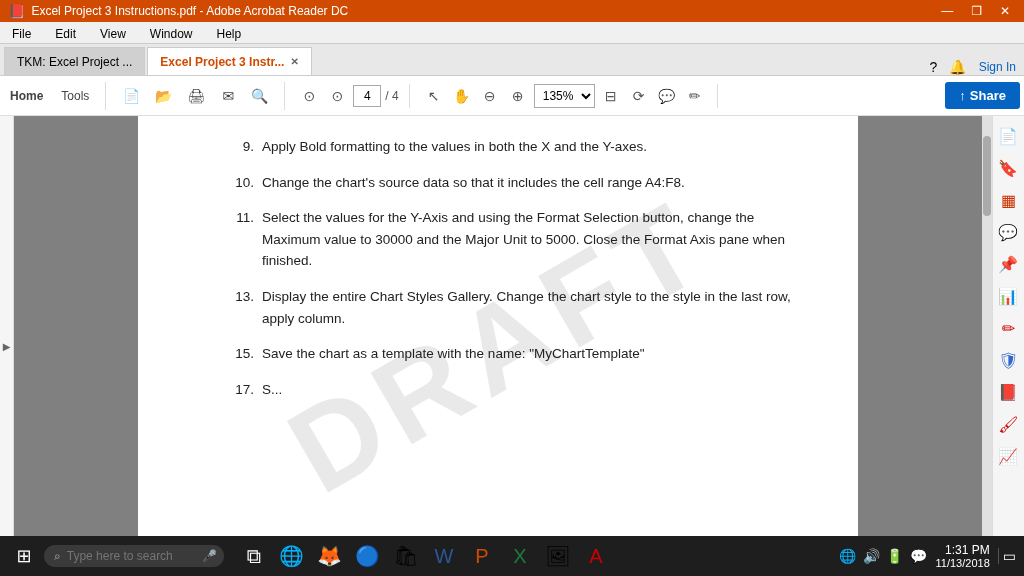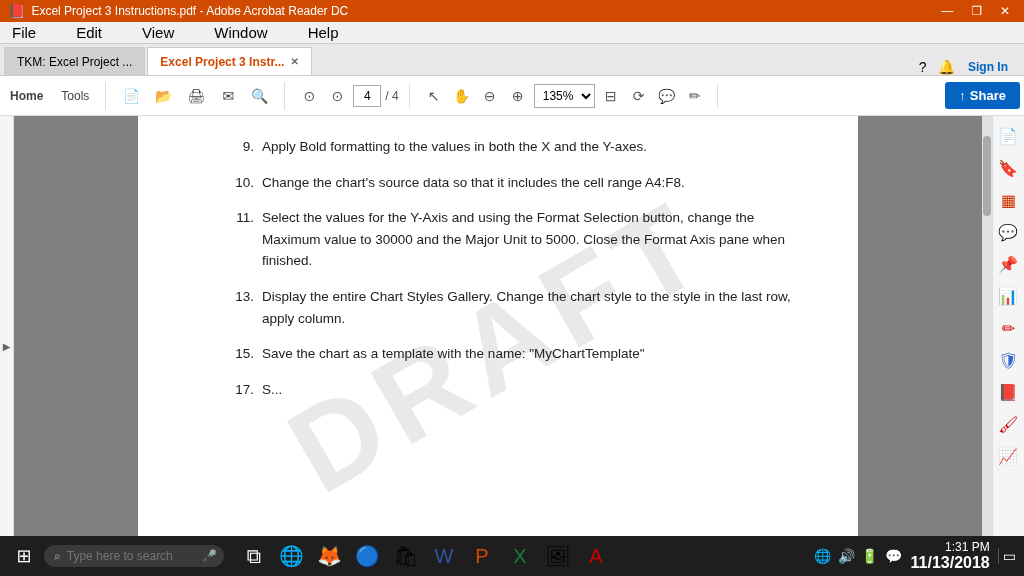--- a/index.html
+++ b/index.html
@@ -20,33 +20,33 @@
     .title-bar-right { display: flex; gap: 6px; }
     .title-bar-btn { color: white; font-size: 12px; cursor: pointer; padding: 0 6px; }
 
     
     .menu-bar {
       background: #f0f0f0;
       height: 22px;
       display: flex;
       align-items: flex-end;
       padding: 0 8px;
-      gap: 32px;
+      gap: 16px;
       border-bottom: 1px solid #ccc;
-      font-size: 15px;
+      font-size: 12px;
     }
     .menu-item { cursor: pointer; padding: 2px 4px; }
 
     
     .tab-bar {
       background: #e8e8e8;
       height: 32px;
       display: flex;
       align-items: flex-end;
-      padding: 0 8px 0 4px;
+      padding: 0 0 0 4px;
       border-bottom: 1px solid #ccc;
     }
     .tab {
       height: 28px;
       padding: 0 12px;
       display: flex;
       align-items: center;
       font-size: 12px;
       cursor: pointer;
       border: 1px solid #ccc;
@@ -261,21 +261,21 @@
   <div class="tab">
     <span>TKM: Excel Project ...</span>
   </div>
   <div class="tab active">
     <span>Excel Project 3 Instr...</span>
     <span class="tab-close">✕</span>
   </div>
   <div class="tab-bar-right">
     <span style="font-size:14px;cursor:pointer;">?</span>
     <span style="font-size:14px;cursor:pointer;">🔔</span>
-    <span style="color:#0563c1;font-weight:bold;cursor:pointer;">Sign In</span>
+    <span style="color:#0563c1;font-weight:normal;cursor:pointer;">Sign In</span>
   </div>
 </div>
 
 <div class="toolbar">
   <div class="toolbar-section">
     <span class="toolbar-btn" style="font-size:12px;font-weight:bold;width:auto;padding:0 6px;">Home</span>
     <span class="toolbar-btn" style="font-size:12px;width:auto;padding:0 6px;">Tools</span>
   </div>
   <div class="toolbar-section" style="gap:4px;">
     <span class="toolbar-btn">📄</span>
@@ -405,17 +405,17 @@
   </div>
   <div class="taskbar-right">
     <div class="taskbar-sys">
       <span class="tray-icon">🌐</span>
       <span class="tray-icon">🔊</span>
       <span class="tray-icon">🔋</span>
       <span class="tray-icon">💬</span>
     </div>
     <div class="taskbar-time">
       <div style="font-size:12px;color:white;">1:31 PM</div>
-      <div style="font-size:16px;color:white;font-weight:bold;">11/13/2018</div>
+      <div style="font-size:11px;color:white;">11/13/2018</div>
     </div>
     <span class="tray-icon" style="border-left:1px solid #555;padding-left:4px;">▭</span>
   </div>
 </div>
 
 </body></html>

